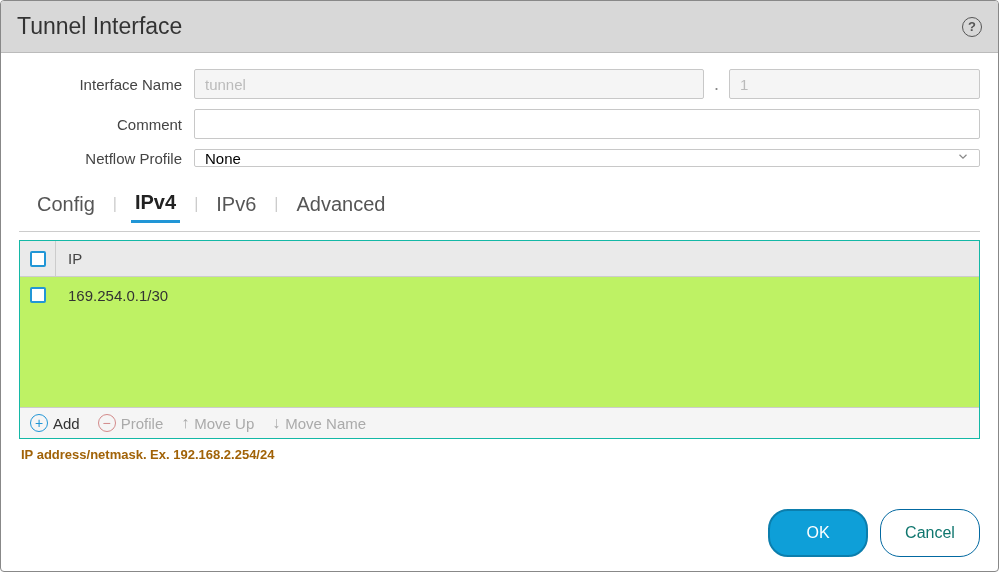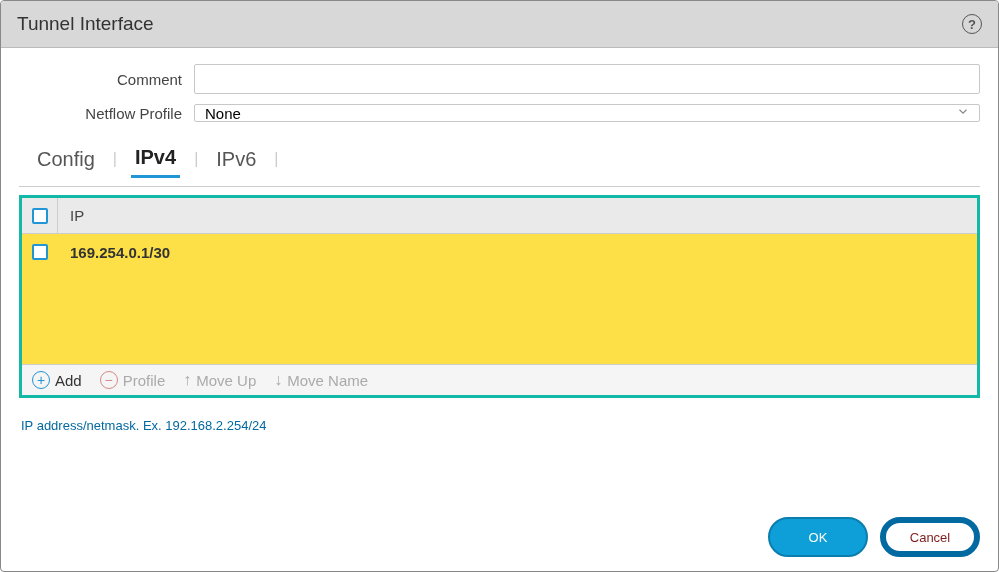--- a/index.html
+++ b/index.html
@@ -21,21 +21,21 @@
     }
     .dialog-header {
       background: #d8d8d8;
       padding: 12px 16px;
       display: flex;
       justify-content: space-between;
       align-items: center;
       border-bottom: 1px solid #bbb;
     }
     .dialog-title {
-      font-size: 19px;
+      font-size: 23px;
       color: #333;
       font-weight: 400;
     }
     .help-icon {
       width: 20px;
       height: 20px;
       border: 1.5px solid #555;
       border-radius: 50%;
       display: flex;
       align-items: center;
@@ -138,21 +138,21 @@
       color: #ccc;
       margin: 0 14px;
       font-size: 16px;
     }
     .hr {
       border: none;
       border-top: 1px solid #ccc;
       margin: 0;
     }
     .table-container {
-      border: 3px solid #14b8a6;
+      border: 1px solid #14b8a6;
       margin-top: 8px;
     }
     .table-header {
       display: flex;
       align-items: center;
       background: #eaeaea;
       height: 36px;
       border-bottom: 1px solid #ccc;
     }
     .checkbox-cell {
@@ -171,22 +171,21 @@
       background: #fff;
       cursor: pointer;
     }
     .col-label {
       padding-left: 12px;
       font-size: 15px;
       color: #444;
     }
     .table-body {
       height: 130px;
-      background: #fde047;
-      font-weight: bold;
+      background: #bef264;
     }
     .table-row {
       display: flex;
       align-items: center;
       height: 36px;
     }
     .cell-value {
       padding-left: 12px;
       font-size: 15px;
       color: #333;
@@ -228,62 +227,71 @@
     .minus-circle {
       border: 1.5px solid #d38a8a;
       color: #d38a8a;
     }
     .arrow-icon {
       font-size: 16px;
       color: #aaa;
     }
     .hint-text {
       font-size: 13px;
-      color: #0369a1;
-      margin-top: 20px;
+      color: #a16207;
+      margin-top: 8px;
       padding-left: 2px;
+      font-weight: bold;
     }
     .dialog-footer {
       position: absolute;
       bottom: 14px;
       right: 18px;
       display: flex;
       gap: 12px;
     }
     .btn {
       min-width: 100px;
-      height: 40px;
+      height: 48px;
       border-radius: 20px;
-      font-size: 13px;
+      font-size: 16px;
       cursor: pointer;
       display: flex;
       align-items: center;
       justify-content: center;
     }
     .btn-primary {
       background: #0e9fd8;
       color: #fff;
       border: 2px solid #0b7ead;
     }
     .btn-secondary {
       background: #fff;
-      color: #7f1d1d;
-      border: 6px solid #0369a1;
+      color: #0f766e;
+      border: 1px solid #0369a1;
     }
   </style>
 </head>
 <body>
 
 <div class="dialog-header">
   <div class="dialog-title">Tunnel Interface</div>
   <div class="help-icon">?</div>
 </div>
 
 <div class="dialog-body">
 
+  <div class="form-row">
+    <div class="form-label">Interface Name</div>
+    <div class="form-inputs">
+      <input class="text-input disabled iface-name" disabled="" placeholder="tunnel" style="">
+      <span class="iface-dot">.</span>
+      <input class="text-input disabled iface-unit" disabled="" placeholder="1" style="">
+    </div>
+  </div>
 
   <div class="form-row">
     <div class="form-label">Comment</div>
     <div class="form-inputs">
       <input class="text-input" value="" style="">
     </div>
   </div>
 
   <div class="form-row">
     <div class="form-label">Netflow Profile</div>
@@ -299,20 +307,21 @@
     </div>
   </div>
 
   <div class="tabs">
     <div class="tab">Config</div>
     <div class="tab-sep">|</div>
     <div class="tab active">IPv4</div>
     <div class="tab-sep">|</div>
     <div class="tab">IPv6</div>
     <div class="tab-sep">|</div>
+    <div class="tab">Advanced</div>
   </div>
   <hr class="hr">
 
   <div class="table-container">
     <div class="table-header">
       <div class="checkbox-cell">
         <div class="pa-checkbox"></div>
       </div>
       <div class="col-label">IP</div>
     </div>

